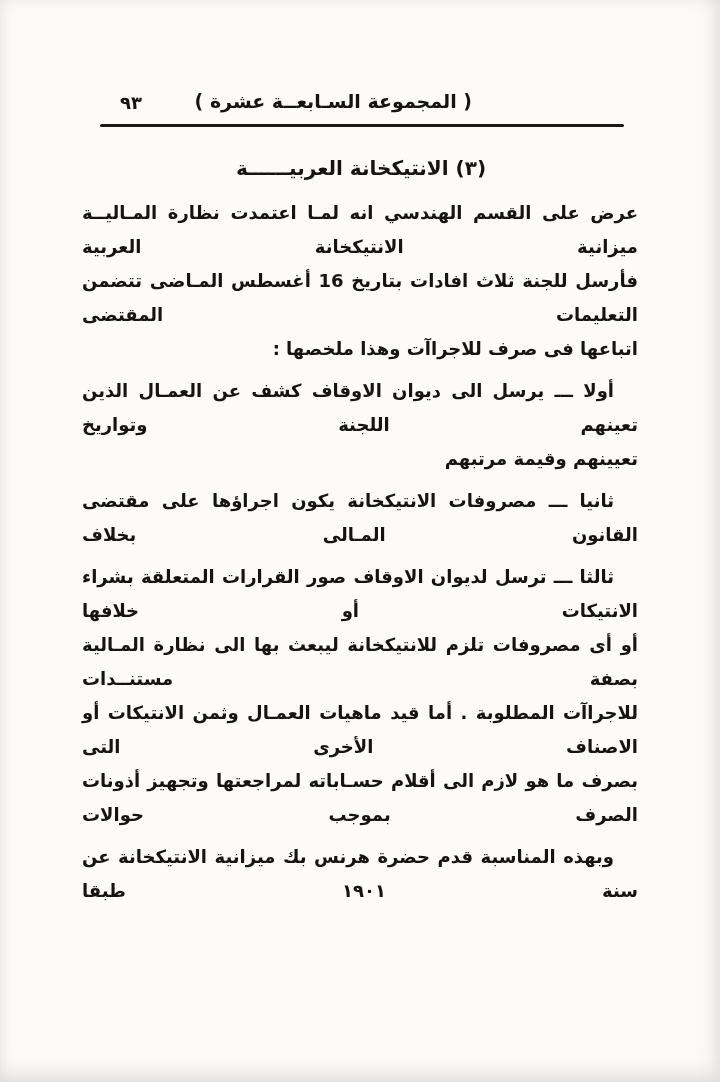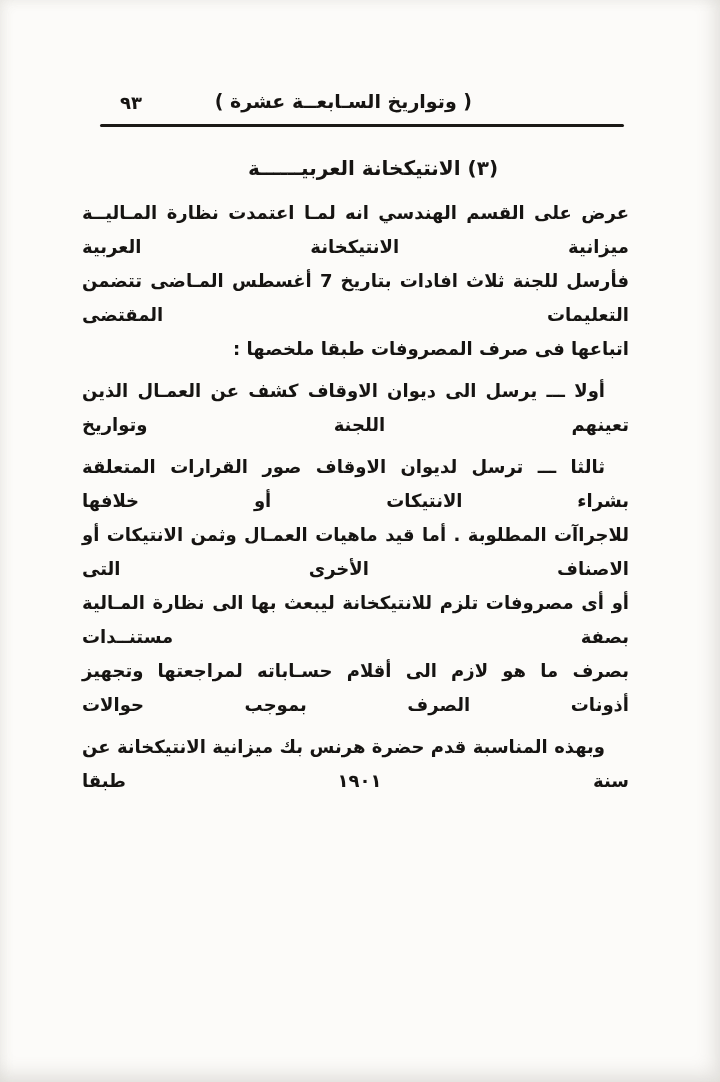--- a/index.html
+++ b/index.html
@@ -52,80 +52,82 @@
     top: 124px;
     right: 96px;
     width: 524px;
     height: 3px;
     background: #1b1916;
     border-radius: 2px;
   }
   .section-title {
     position: absolute;
     top: 156px;
-    right: 68px;
+    right: 80px;
     width: 558px;
     text-align: center;
     font-size: 20px;
     font-weight: bold;
   }
   .content {
     position: absolute;
     top: 196px;
     right: 82px;
     width: 556px;
     font-size: 18px;
     font-weight: bold;
     line-height: 34px;
   }
-  .para { margin: 0 9px 8px 0; }
+  .para { margin: 0 0 8px 0; }
   .ln {
     text-align: justify;
     text-align-last: justify;
     white-space: normal;
   }
   .ln-last {
     text-align: right;
     text-align-last: right;
   }
   .ind { text-indent: 24px; }
 </style>
 </head>
 <body>
 
 <div class="page">
 
   <div class="header-row">
-    <div class="header-title">( وتواريخ السـابعــة عشرة )</div>
+    <div class="header-title">( المجموعة السـابعــة عشرة )</div>
     <div class="page-number">٩٣</div>
   </div>
 
   <div class="header-rule"></div>
 
   <div class="section-title">(٣) الانتيكخانة العربيــــــة</div>
 
   <div class="content">
 
     <div class="para">
       <div class="ln">عرض على القسم الهندسي انه لمـا اعتمدت نظارة المـاليــة ميزانية الانتيكخانة العربية</div>
-      <div class="ln">فأرسل للجنة ثلاث افادات بتاريخ 7 أغسطس المـاضى تتضمن التعليمات المقتضى</div>
-      <div class="ln-last">اتباعها فى صرف المصروفات طبقا ملخصها :</div>
+      <div class="ln">فأرسل للجنة ثلاث افادات بتاريخ 16 أغسطس المـاضى تتضمن التعليمات المقتضى</div>
+      <div class="ln-last">اتباعها فى صرف للاجراآت وهذا ملخصها :</div>
     </div>
 
     <div class="para">
       <div class="ln ind">أولا ـــ يرسل الى ديوان الاوقاف كشف عن العمـال الذين تعينهم اللجنة وتواريخ</div>
+      <div class="ln-last">تعيينهم وقيمة مرتبهم</div>
     </div>
 
     <div class="para">
+      <div class="ln ind">ثانيا ـــ مصروفات الانتيكخانة يكون اجراؤها على مقتضى القانون المـالى بخلاف</div>
     </div>
 
     <div class="para">
       <div class="ln ind">ثالثا ـــ ترسل لديوان الاوقاف صور القرارات المتعلقة بشراء الانتيكات أو خلافها</div>
+      <div class="ln">أو أى مصروفات تلزم للانتيكخانة ليبعث بها الى نظارة المـالية بصفة مستنــدات</div>
       <div class="ln">للاجراآت المطلوبة . أما قيد ماهيات العمـال وثمن الانتيكات أو الاصناف الأخرى التى</div>
-      <div class="ln">أو أى مصروفات تلزم للانتيكخانة ليبعث بها الى نظارة المـالية بصفة مستنــدات</div>
       <div class="ln">بصرف ما هو لازم الى أقلام حسـاباته لمراجعتها وتجهيز أذونات الصرف بموجب حوالات</div>
     </div>
 
     <div class="para">
       <div class="ln ind">وبهذه المناسبة قدم حضرة هرنس بك ميزانية الانتيكخانة عن سنة ١٩٠١ طبقا</div>
 
     </div>
 
   </div>
 </div>

